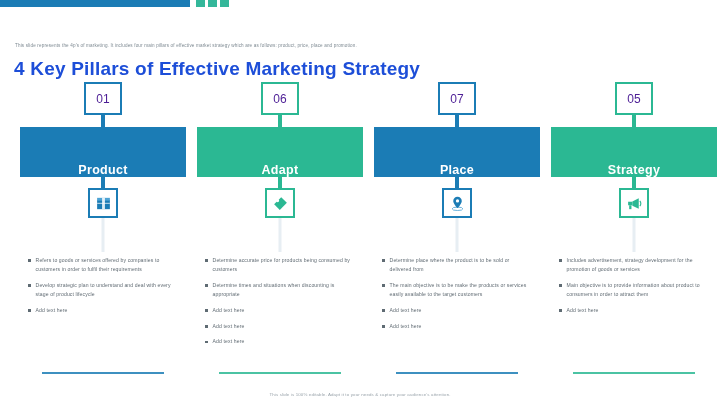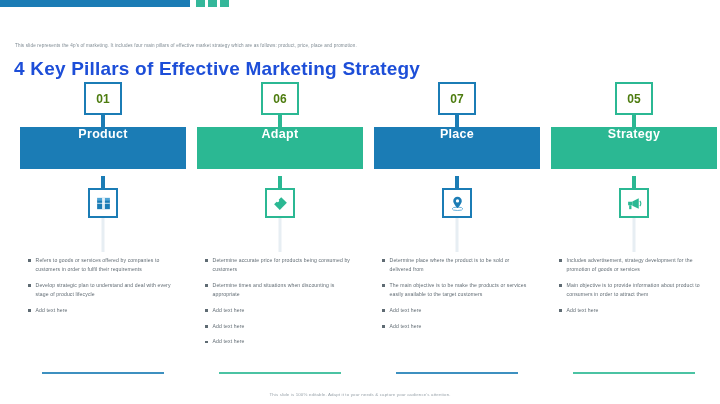--- a/index.html
+++ b/index.html
@@ -41,33 +41,33 @@
   .col.c4 { left:551px; }
 
   
   .numbox {
     position:absolute; top:4px; left:50%; transform:translateX(-50%);
     width:38px; height:33px; background:#fff;
     border:2px solid var(--accent);
     display:flex; align-items:center; justify-content:center;
     z-index:3;
   }
-  .numbox span { font-size:12px; font-weight:bold; color:#4d7c0f; }
+  .numbox span { font-size:12px; font-weight:normal; color:#4c1d95; }
 
   
   .conn-top {
     position:absolute; top:36px; left:50%; transform:translateX(-50%);
     width:4px; height:14px; background:var(--accent); z-index:1;
   }
 
   
   .banner {
-    position:absolute; top:49px; left:0; width:166px; height:42px;
+    position:absolute; top:49px; left:0; width:166px; height:50px;
     background:var(--accent);
-    display:flex; align-items:flex-start; justify-content:center;
+    display:flex; align-items:flex-end; justify-content:center;
     z-index:2;
   }
   .banner span {
     color:#ffffff; font-size:12.5px; font-weight:bold; letter-spacing:.3px;
   }
 
   
   .conn-mid {
     position:absolute; top:98px; left:50%; transform:translateX(-50%);
     width:4px; height:14px; background:var(--accent); z-index:1;

